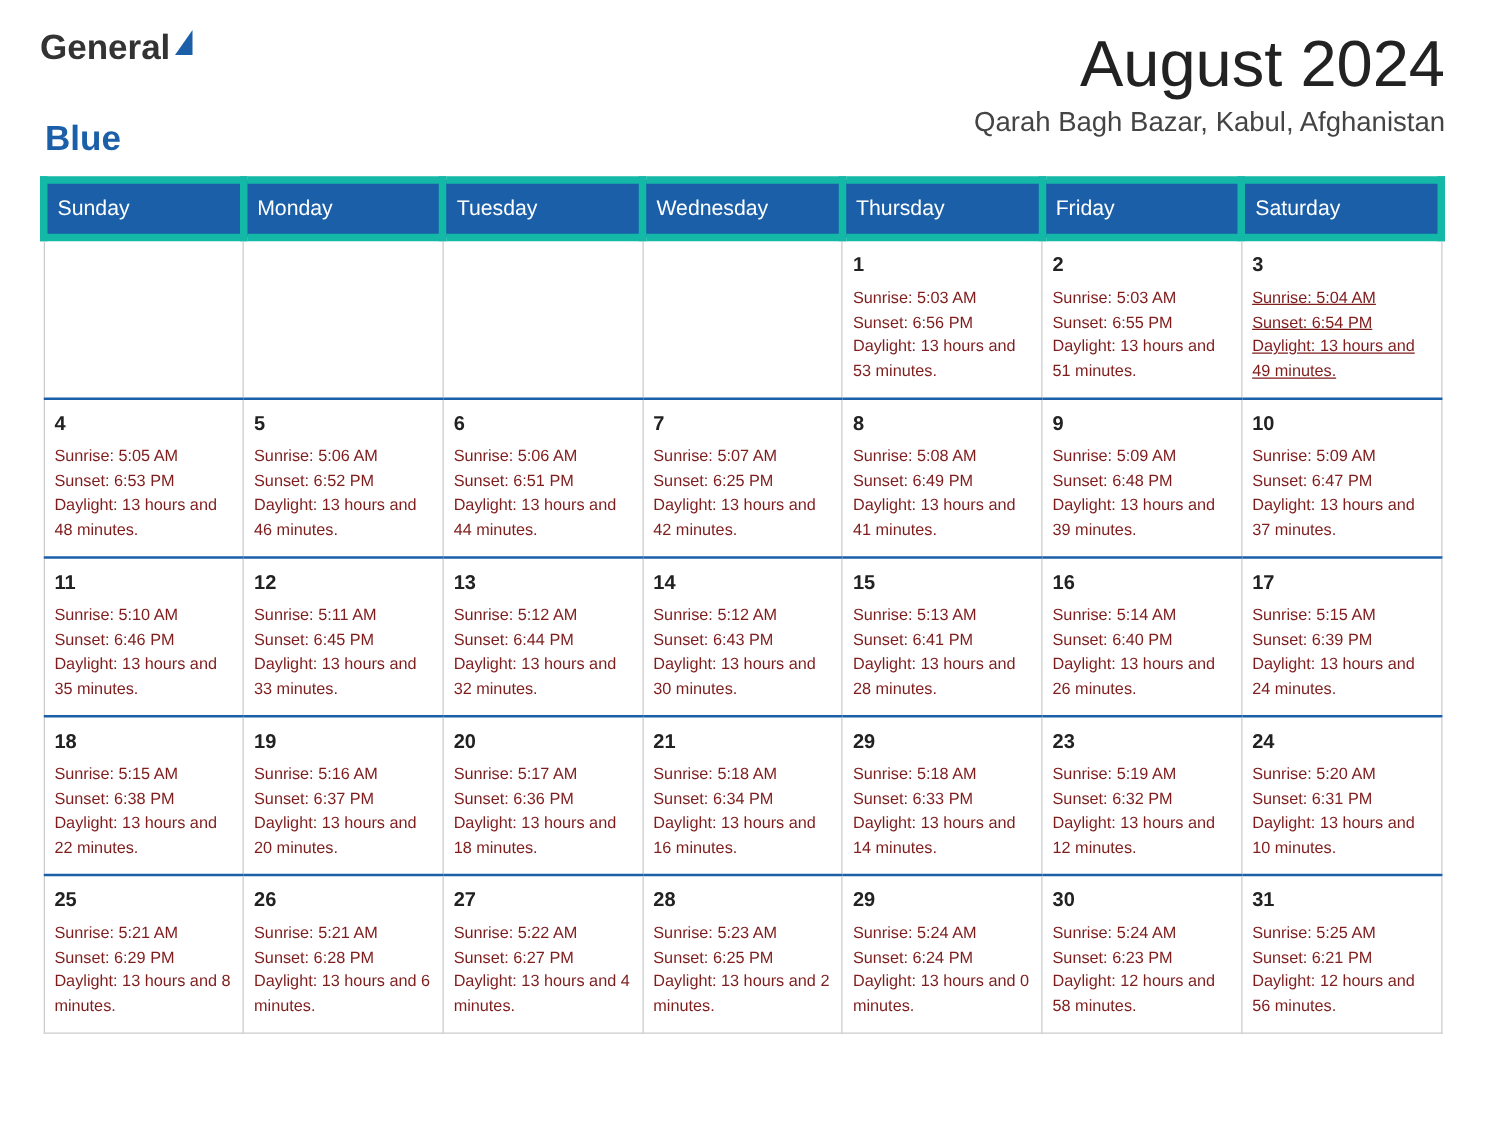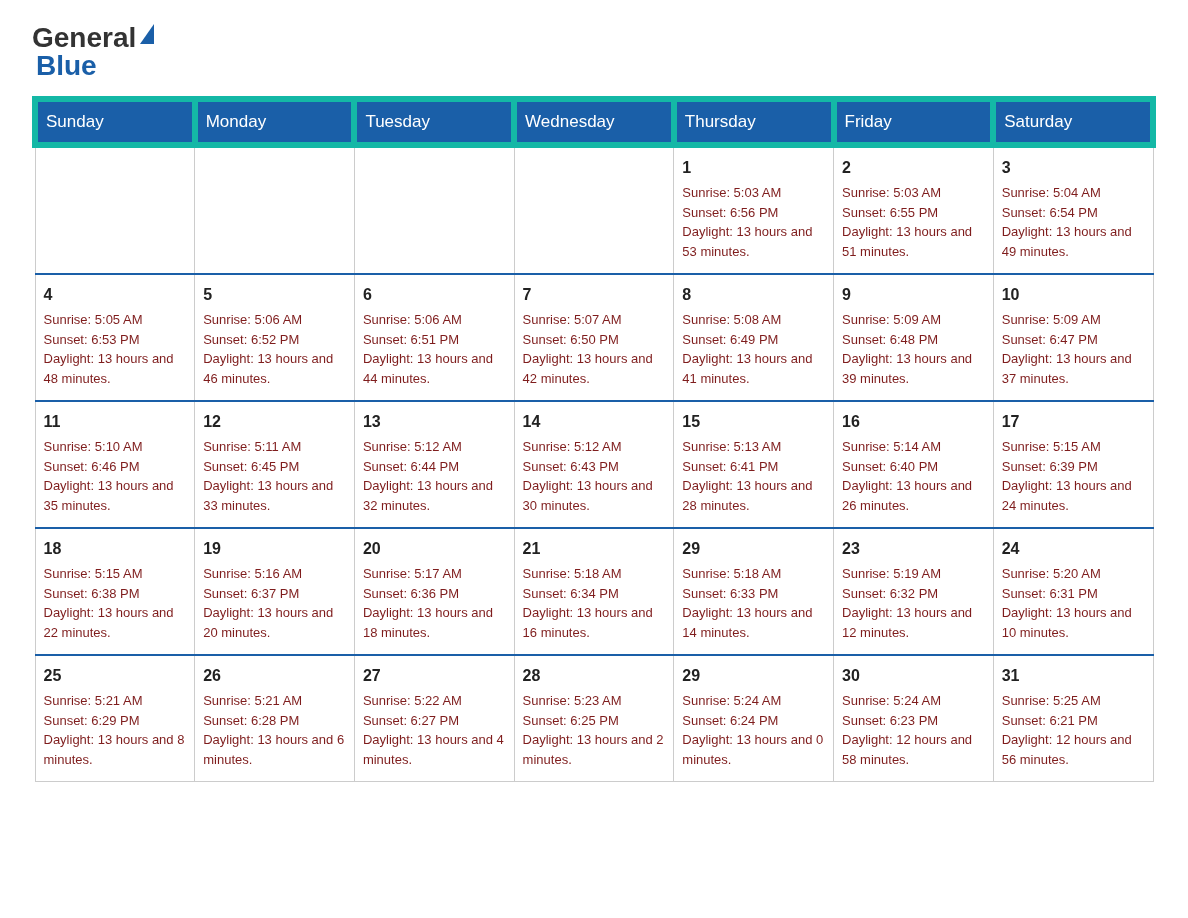--- a/index.html
+++ b/index.html
@@ -37,20 +37,21 @@
       border-right: 0px solid transparent;
       border-bottom: 20px solid #1a5fa8;
       margin-left: 4px;
       vertical-align: middle;
     }
     .logo-blue {
       font-size: 28px;
       font-weight: bold;
       color: #1a5fa8;
       margin-left: 2px;
+      margin-top: 45px;
     }
     .title-area {
       text-align: right;
     }
     .month-title {
       font-size: 52px;
       font-weight: normal;
       color: #222;
       line-height: 1.1;
     }
@@ -105,20 +106,22 @@
   <div class="logo">
     <div style="display:flex; ">
       <span class="logo-general">General</span>
       <span class="logo-triangle"></span>
     </div>
     <div style="display:flex; align-items:center; margin-left:2px;">
       <span class="logo-blue">Blue</span>
     </div>
   </div>
   <div class="title-area">
+    <div class="month-title">August 2024</div>
+    <div class="location-title">Qarah Bagh Bazar, Kabul, Afghanistan</div>
   </div>
 </div>
 
 <table class="calendar-table">
   <thead>
     <tr>
     <th>Sunday</th>
         <th>Monday</th>
         <th>Tuesday</th>
         <th>Wednesday</th>
@@ -140,21 +143,21 @@
 Daylight: 13 hours and 53 minutes.</div>
         </td>
         <td>
           <span class="day-number">2</span>
           <div class="day-info" style="white-space: pre-line;">Sunrise: 5:03 AM
 Sunset: 6:55 PM
 Daylight: 13 hours and 51 minutes.</div>
         </td>
         <td>
           <span class="day-number">3</span>
-          <div class="day-info" style="white-space: pre-line;">Sunrise: 5:04 AM
+          <div class="day-info" style="white-space: pre-line; text-decoration: underline;">Sunrise: 5:04 AM
 Sunset: 6:54 PM
 Daylight: 13 hours and 49 minutes.</div>
         </td>
       </tr>
       <tr>
         <td>
           <span class="day-number">4</span>
           <div class="day-info" style="white-space: pre-line;">Sunrise: 5:05 AM
 Sunset: 6:53 PM
 Daylight: 13 hours and 48 minutes.</div>
@@ -167,21 +170,21 @@
         </td>
         <td>
           <span class="day-number">6</span>
           <div class="day-info" style="white-space: pre-line;">Sunrise: 5:06 AM
 Sunset: 6:51 PM
 Daylight: 13 hours and 44 minutes.</div>
         </td>
         <td>
           <span class="day-number">7</span>
           <div class="day-info" style="white-space: pre-line;">Sunrise: 5:07 AM
-Sunset: 6:50 PM
+Sunset: 6:25 PM
 Daylight: 13 hours and 42 minutes.</div>
         </td>
         <td>
           <span class="day-number">8</span>
           <div class="day-info" style="white-space: pre-line;">Sunrise: 5:08 AM
 Sunset: 6:49 PM
 Daylight: 13 hours and 41 minutes.</div>
         </td>
         <td>
           <span class="day-number">9</span>

